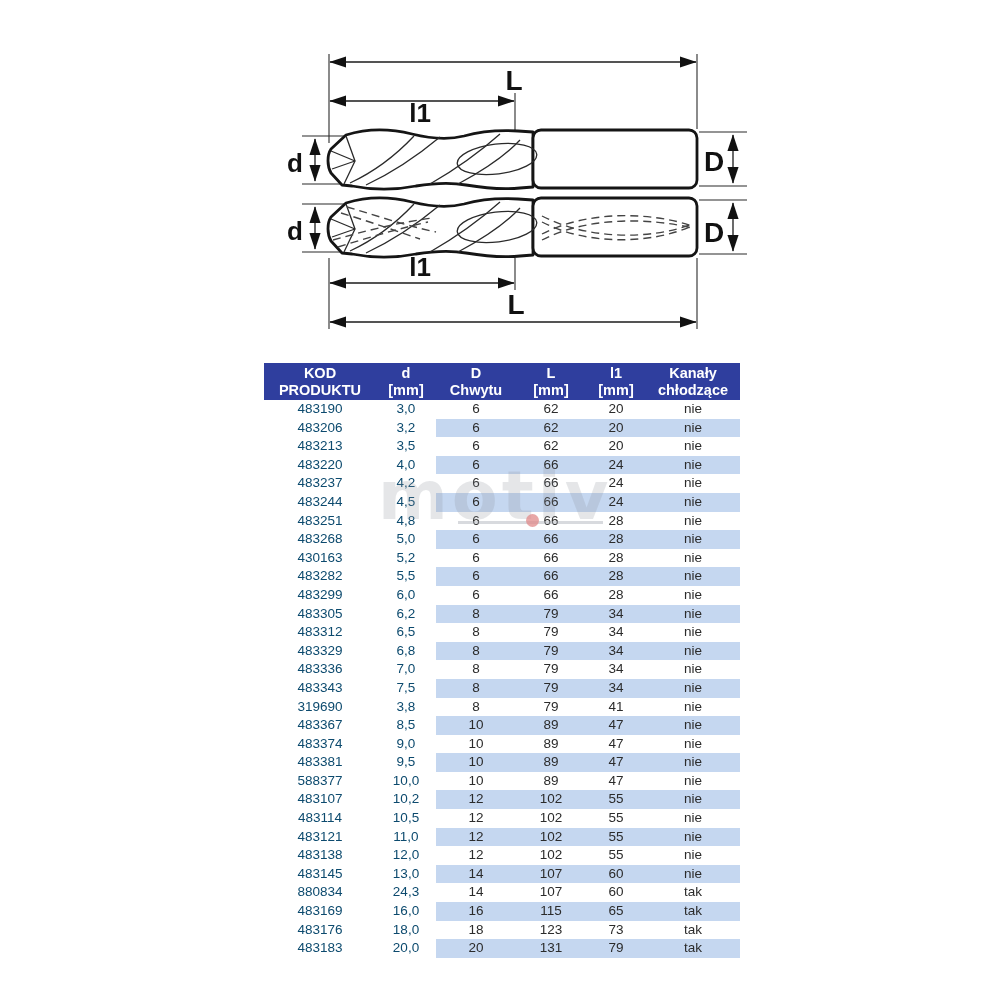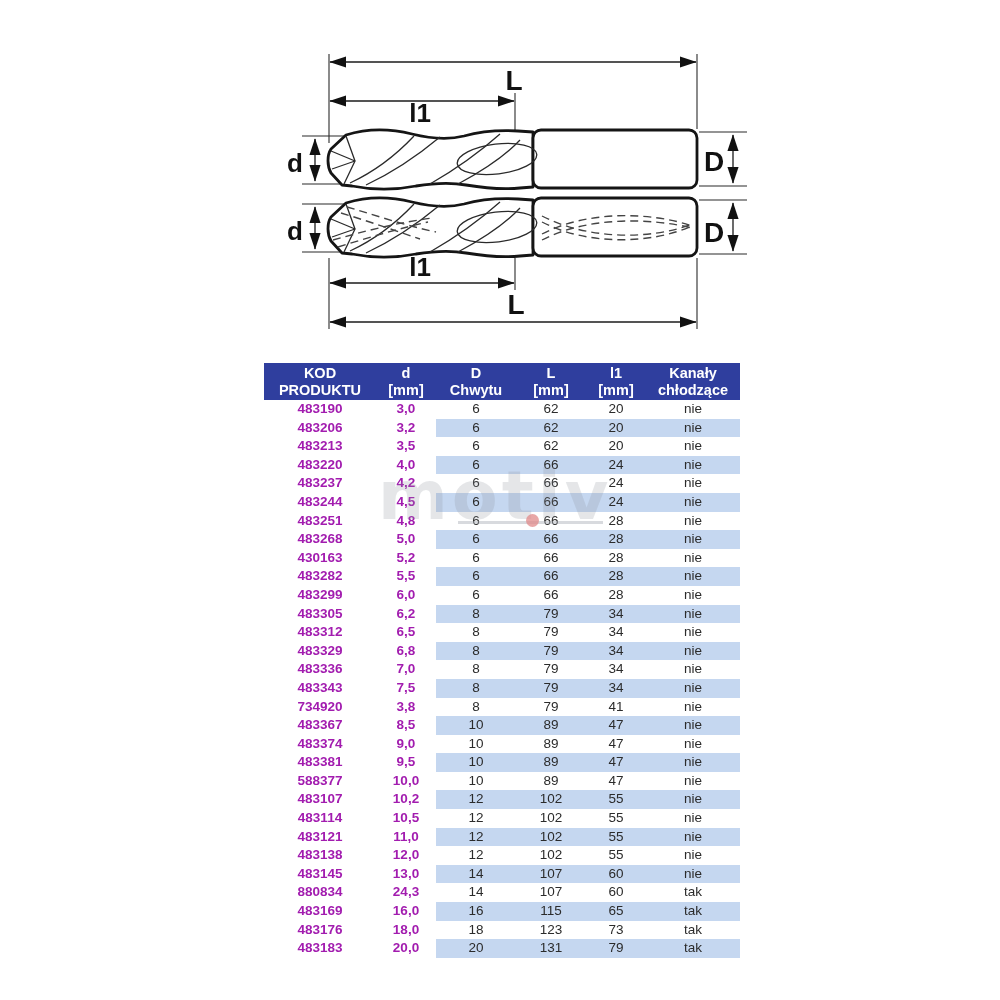--- a/index.html
+++ b/index.html
@@ -34,21 +34,21 @@
   }
   .tbody{display:block;}
   .tr{
     display:grid;grid-template-columns:112px 60px 80px 70px 60px 94px;
     height:18.6px;align-items:center;
   }
   .td{
     text-align:center;font-size:13.5px;color:#2b2b2b;line-height:18.6px;
     height:18.6px;white-space:nowrap;
   }
-  .td.strong{font-weight:bold;color:#a21caf;}
+  .td.strong{font-weight:normal;color:#0c4a6e;}
   .td.stripe{background:var(--row-stripe,#c5d7f0);}
 
   
   .watermark{
     position:absolute;left:378px;top:448px;width:280px;height:110px;
     pointer-events:none;z-index:5;
   }
   .watermark .wm-text{
     font-family:"DejaVu Sans",sans-serif;font-weight:bold;
     font-size:67px;letter-spacing:4px;color:#8d939c;opacity:0.22;
@@ -309,21 +309,21 @@
         </div>
         <div class="tr">
           <div class="td strong">483343</div>
           <div class="td strong">7,5</div>
           <div class="td stripe">8</div>
           <div class="td stripe">79</div>
           <div class="td stripe">34</div>
           <div class="td stripe">nie</div>
         </div>
         <div class="tr">
-          <div class="td strong">734920</div>
+          <div class="td strong">319690</div>
           <div class="td strong">3,8</div>
           <div class="td">8</div>
           <div class="td">79</div>
           <div class="td">41</div>
           <div class="td">nie</div>
         </div>
         <div class="tr">
           <div class="td strong">483367</div>
           <div class="td strong">8,5</div>
           <div class="td stripe">10</div>

